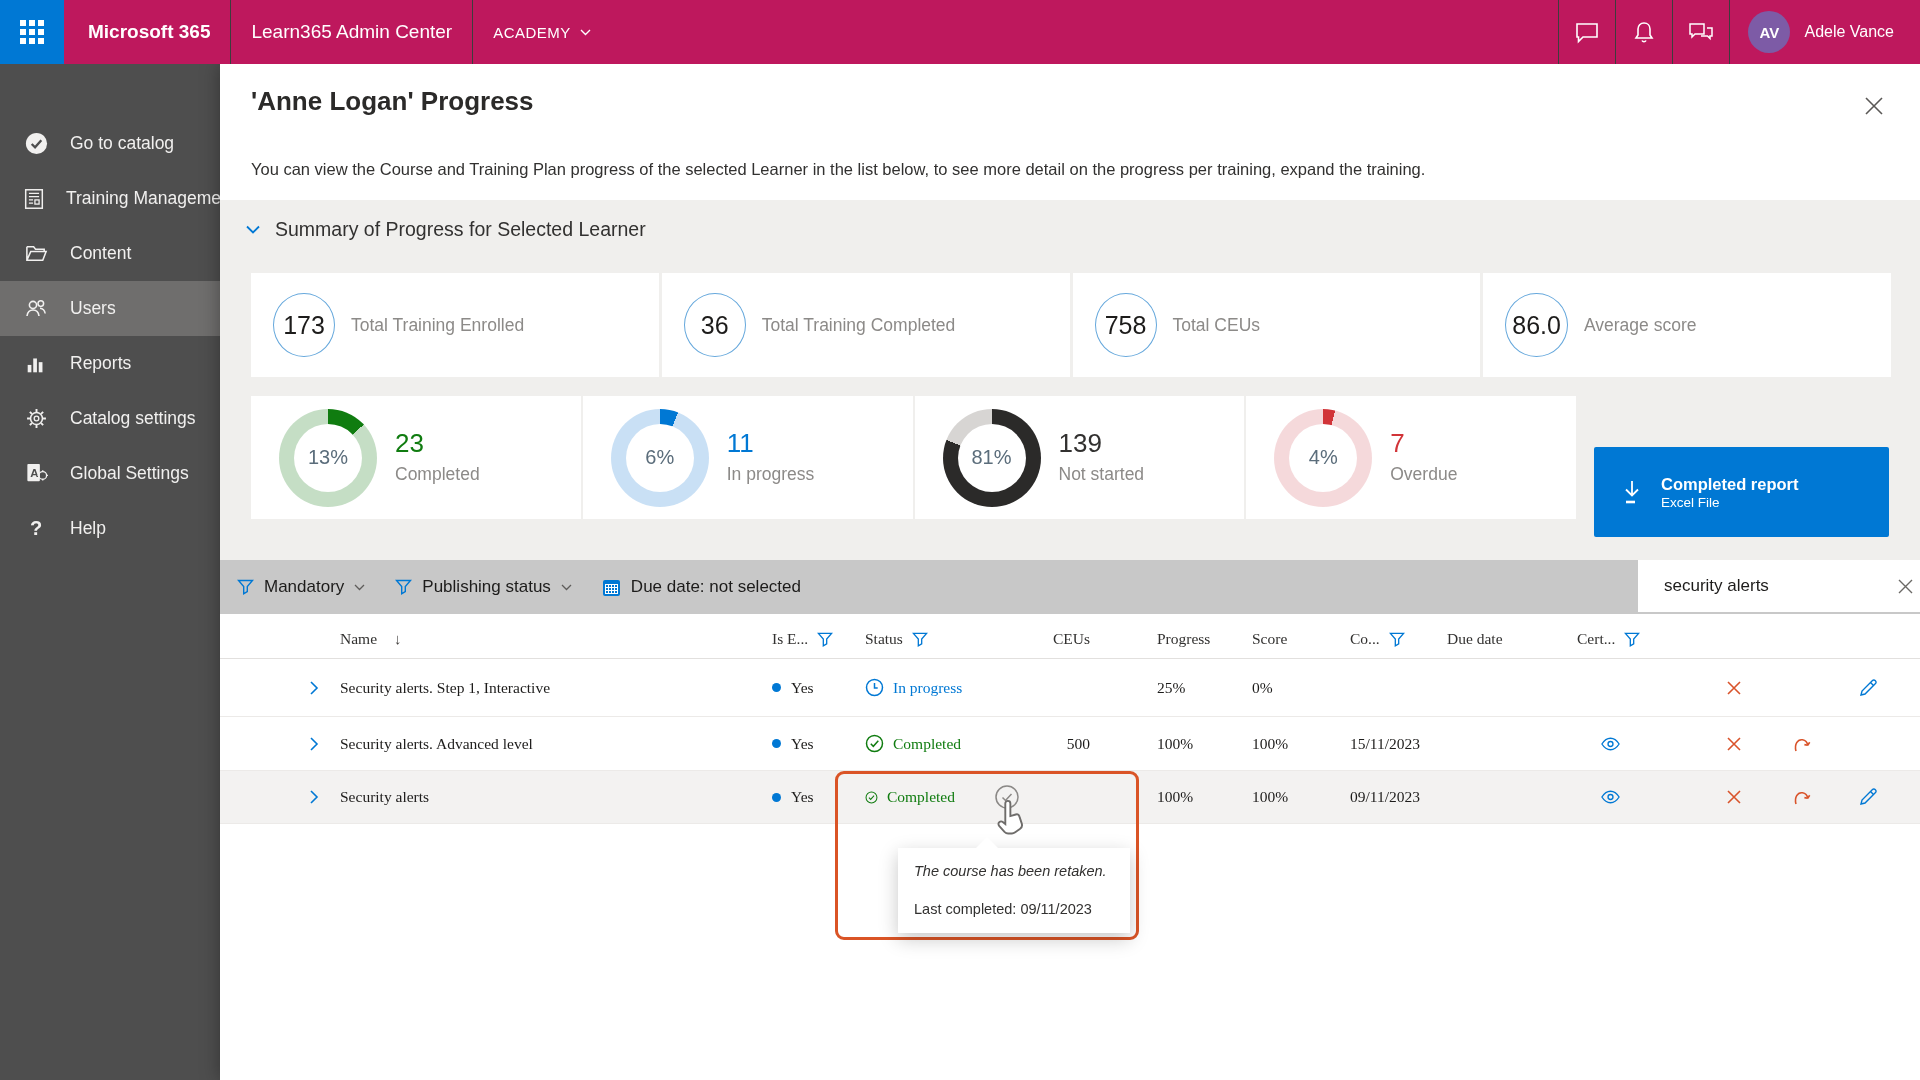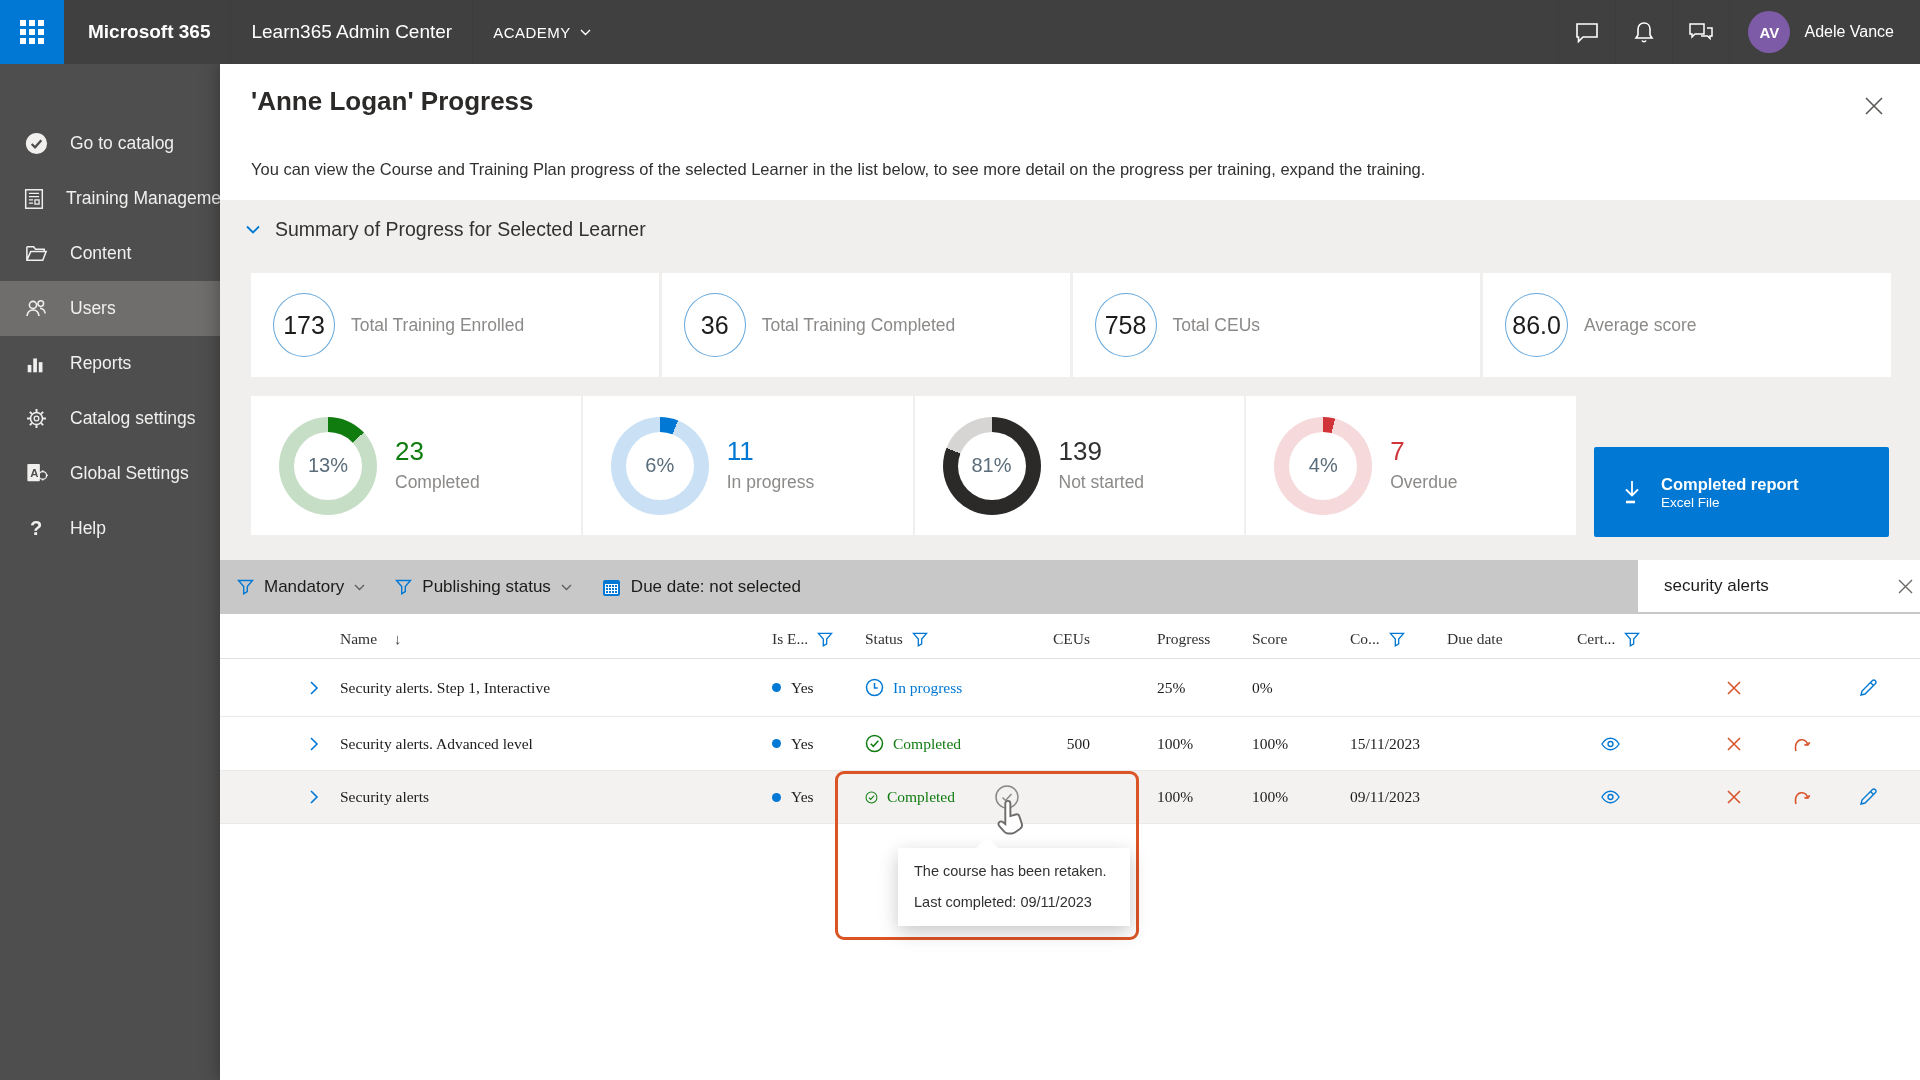--- a/index.html
+++ b/index.html
@@ -1,20 +1,20 @@
 <!DOCTYPE html>
 <html><head>
 <meta charset="utf-8">
 <style>
   * { margin:0; padding:0; box-sizing:border-box; }
   html,body { width:1920px; height:1080px; overflow:hidden; background:#fff;
     font-family:"Liberation Sans", sans-serif; }
 
   
-  .topbar { position:fixed; left:0; top:0; width:1920px; height:64px; background:#404040;
+  .topbar { position:fixed; left:0; top:0; width:1920px; height:64px; background:#be185d;
     display:flex; align-items:center; z-index:50; }
   .waffle { width:64px; height:64px; background:#0078d4; display:flex; align-items:center;
     justify-content:center; cursor:pointer; }
   .tb-product { margin-left:24px; color:#fff; font-size:19px; font-weight:700; white-space:nowrap; }
   .tb-div { width:1px; height:64px; background:#3d3d3d; margin:0 20px; }
   .tb-app { color:#fff; font-size:19px; white-space:nowrap; }
   .tb-tenant { color:#fff; font-size:15px; letter-spacing:.5px; display:flex; align-items:center; gap:9px; cursor:pointer; }
   .tb-spacer { flex:1; }
   .tb-iconbtn { width:56px; height:64px; display:flex; align-items:center; justify-content:center; cursor:pointer; }
   .avatar { width:42px; height:42px; border-radius:50%; background:#7d5ba6; color:#fff;
@@ -40,21 +40,21 @@
   
   .graysec { position:absolute; left:0; top:136px; width:100%; height:360px; background:#f0efed; }
   .sum-header { position:absolute; left:25px; top:18px; display:flex; align-items:center; gap:14px; cursor:pointer; }
   .sum-header span { font-size:19.5px; color:#323130; }
   .stats { position:absolute; left:31px; top:73px; right:29px; height:104px; display:flex; gap:3px; }
   .stat-card { flex:1; background:#fff; display:flex; align-items:center; padding-left:22px; gap:16px; }
   .stat-circle { min-width:62px; height:64px; padding:0 6px; border:1px solid #66a8dc; border-radius:50%;
     display:flex; align-items:center; justify-content:center; font-size:25px; color:#1d1c1b; }
   .stat-label { font-size:17.5px; color:#8c8a88; }
 
-  .donuts { position:absolute; left:31px; top:196px; width:1325px; height:139px; display:flex; gap:2px; }
+  .donuts { position:absolute; left:31px; top:196px; width:1325px; height:123px; display:flex; gap:2px; }
   .donut-card { flex:1; background:#fff; display:flex; align-items:center; padding-left:28px; gap:18px; }
   .donut { width:98px; height:98px; border-radius:50%; position:relative; display:flex;
     align-items:center; justify-content:center; }
   .donut::after { content:""; position:absolute; inset:15px; background:#fff; border-radius:50%; }
   .donut-pct { position:relative; z-index:2; font-size:20px; color:#5b6d7b; }
   .donut-count { font-size:26px; line-height:1.05; }
   .donut-label { font-size:17.5px; color:#8c8a88; margin-top:7px; }
 
   .download-btn { position:absolute; top:247px; right:31px; width:295px; height:90px; background:#0078d4;
     border-radius:2px; display:flex; align-items:center; padding-left:26px; gap:17px; color:#fff; cursor:pointer; }
@@ -96,21 +96,21 @@
   .sort-arrow { color:#484644; font-size:15px; margin-left:8px; }
 
   
   .highlight { position:absolute; left:615px; top:707px; width:304px; height:169px;
     border:3px solid #da5426; border-radius:9px; pointer-events:none; z-index:6; }
   .cursor-ico { position:absolute; left:157px; top:24px; }
   .tooltip { position:absolute; left:60px; top:74px; width:232px; background:#fff;
     box-shadow:0 6px 18px rgba(0,0,0,.22); padding:15px 16px 16px; font-size:14.5px; color:#323130; }
   .tooltip::before { content:""; position:absolute; top:-11px; left:78px; border-left:11px solid transparent;
     border-right:11px solid transparent; border-bottom:11px solid #fff; }
-  .tt-line1 { margin-bottom:15px; }
+  .tt-line1 { margin-bottom:22px;font-style:italic; }
 </style>
 </head>
 <body>
 
 <div class="topbar">
   <div class="waffle">
     <svg width="26" height="26" viewBox="0 0 26 26">
         <g fill="#fff">
       <rect x="1" y="1" width="6" height="6"></rect>
           <rect x="10" y="1" width="6" height="6"></rect>

